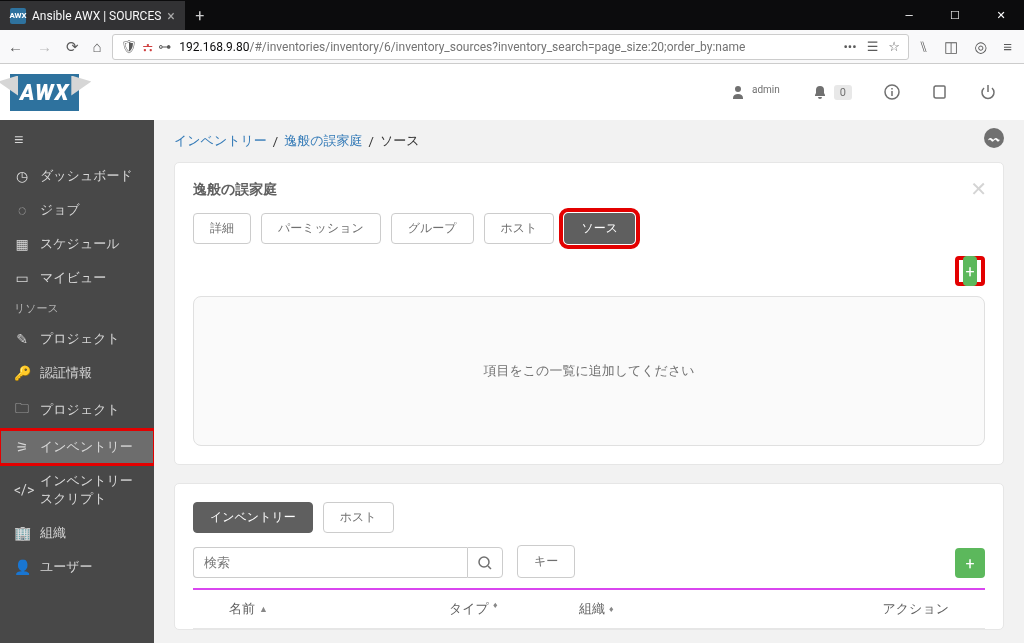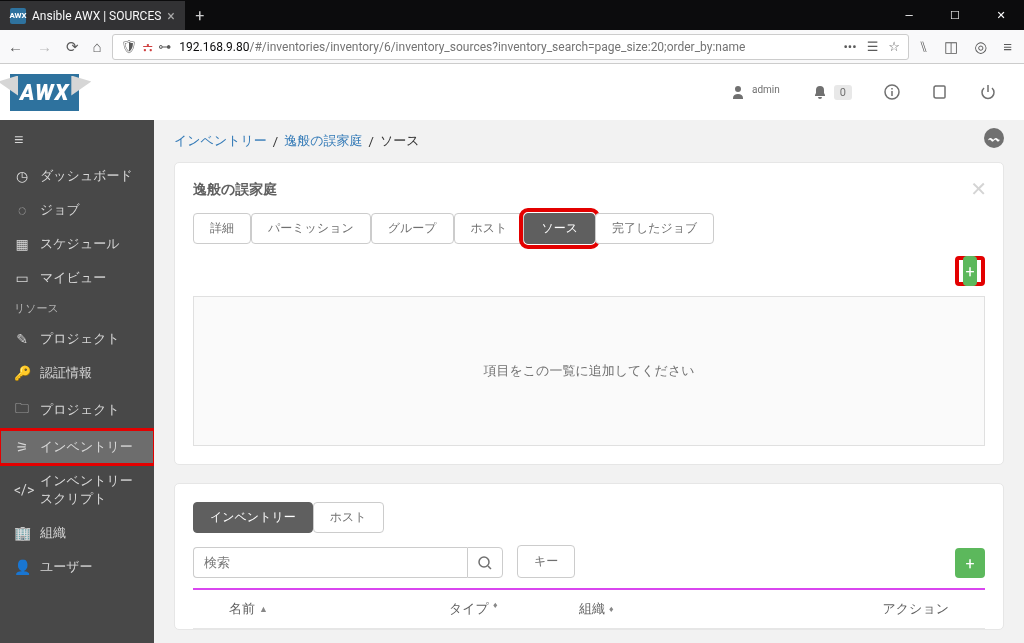--- a/index.html
+++ b/index.html
@@ -52,26 +52,26 @@
 
 .main { flex: 1; background: #f2f2f2; padding: 56px 20px 0 20px; overflow-y: auto; position: relative; }
 .breadcrumb { padding: 12px 0 12px 0; font-size: 13px; color: #333; display: flex; align-items: center; gap: 6px; }
 .breadcrumb a { color: #337ab7; text-decoration: none; }
 .pulse-icon { position: absolute; right: 20px; top: 64px; width: 20px; height: 20px; background: #707070; border-radius: 50%; display: flex; align-items: center; justify-content: center; color: #fff; font-size: 11px; }
 
 .panel { background: #fff; border-radius: 5px; border: 1px solid #e6e6e6; padding: 18px; margin-bottom: 18px; position: relative; }
 .panel-title { font-size: 14px; font-weight: bold; color: #606060; margin-bottom: 14px; }
 .panel-close { position: absolute; right: 16px; top: 14px; color: #d4d4d4; font-size: 20px; cursor: pointer; }
 
-.tab-row { display: flex; margin-bottom: 12px; }
+.tab-row { display: flex; gap: 10px; margin-bottom: 12px; }
 .tab-btn { border: 1px solid #ccc; background: #fff; padding: 6px 16px; border-radius: 4px; font-size: 12px; color: #707070; cursor: pointer; }
 .tab-btn.active { background: #5f5f5f; color: #fff; border-color: #5f5f5f; }
 .tab-btn.red-outline { outline: 4px solid #e30000; outline-offset: 1px; }
 
-.list-area { border: 1px solid #e0e0e0; border-radius: 0; background: #fafafa; min-height: 150px; display: flex; align-items: center; justify-content: center; color: #707070; font-size: 13px; margin-top: 10px; }
+.list-area { border: 1px solid #e0e0e0; border-radius: 8px; background: #fafafa; min-height: 150px; display: flex; align-items: center; justify-content: center; color: #707070; font-size: 13px; margin-top: 10px; }
 
 .add-btn { width: 30px; height: 30px; background: #5cb85c; border-radius: 4px; color: #fff; display: flex; align-items: center; justify-content: center; font-size: 16px; cursor: pointer; border: none; }
 .add-btn-wrap { display: flex; justify-content: flex-end; margin-bottom: 6px; }
 .add-btn.red-outline-wrap { padding: 4px; border: 4px solid #e30000; display: inline-flex; }
 
 .search-row { display: flex; gap: 14px; align-items: flex-end; margin: 10px 0; }
 .search-box { display: flex; flex: 0 0 310px; }
 .search-box input { flex: 1; border: 1px solid #ccc; border-right: none; border-radius: 4px 0 0 4px; padding: 7px 10px; font-size: 13px; }
 .search-box .search-btn { border: 1px solid #ccc; border-radius: 0 4px 4px 0; width: 36px; background: #fff; color: #707070; display: flex; align-items: center; justify-content: center; cursor: pointer; }
 .key-btn { border: 1px solid #ccc; background: #fff; padding: 7px 16px; border-radius: 4px; font-size: 12px; color: #707070; cursor: pointer; display: flex; align-items: center; gap: 4px; }
@@ -228,21 +228,20 @@
 
     <div class="panel">
       <span class="panel-close">✕</span>
       <div class="panel-title">逸般の誤家庭</div>
       <div class="tab-row">
         <button class="tab-btn">詳細</button>
         <button class="tab-btn">パーミッション</button>
         <button class="tab-btn">グループ</button>
         <button class="tab-btn">ホスト</button>
         <button class="tab-btn active red-outline">ソース</button>
-        <button class="tab-btn">完了したジョブ</button>
       </div>
       <div class="add-btn-wrap">
         <span class="add-btn red-outline-wrap" style="background:transparent;">
           <button class="add-btn">+</button>
         </span>
       </div>
       <div class="list-area">
         <span>項目をこの一覧に追加してください</span>
       </div>
     </div>

